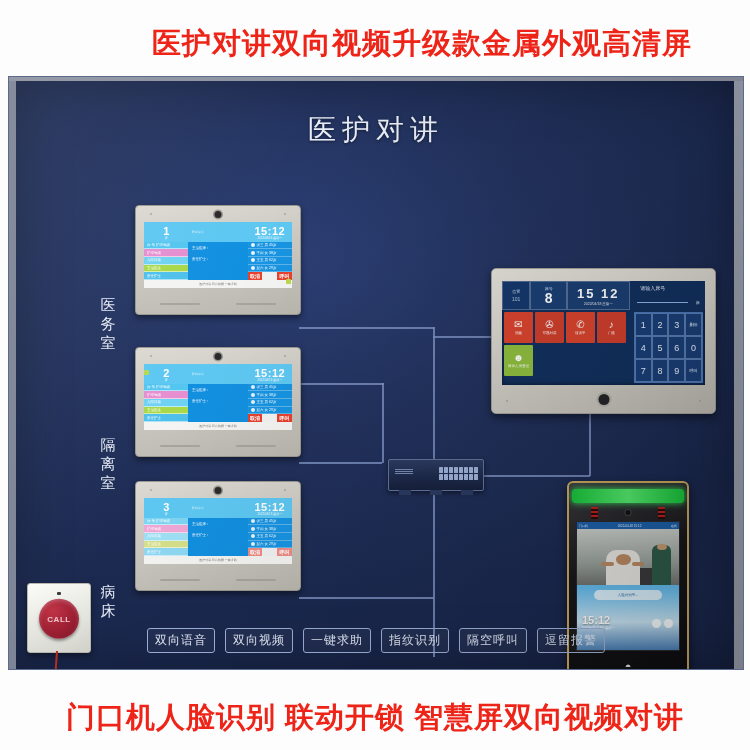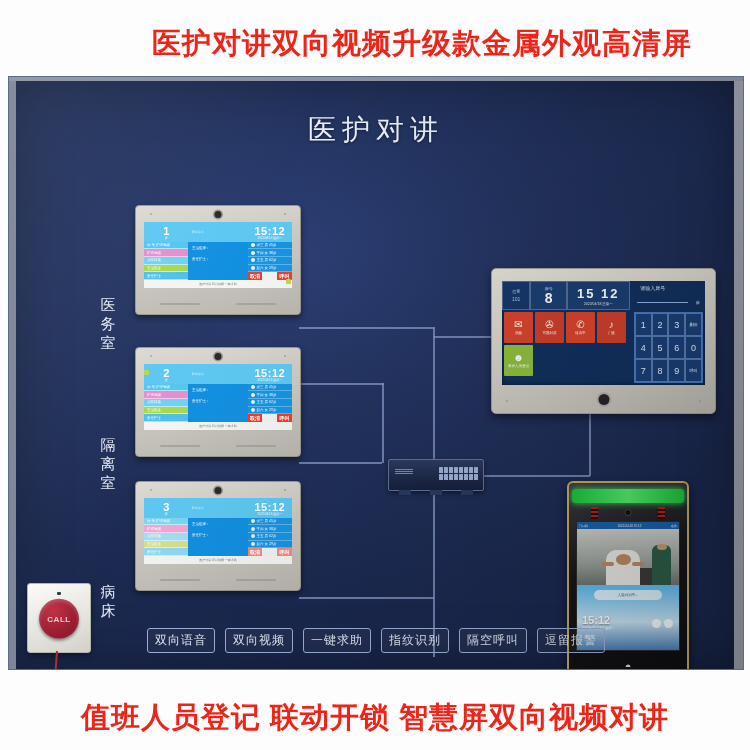--- a/index.html
+++ b/index.html
@@ -578,14 +578,14 @@
     <div class="chips">
       <div class="chip">双向语音</div>
       <div class="chip">双向视频</div>
       <div class="chip">一键求助</div>
       <div class="chip">指纹识别</div>
       <div class="chip">隔空呼叫</div>
       <div class="chip">逗留报警</div>
     </div>
   </div>
 
-  <div class="banner banner-bottom">值班人员登记 联动开锁 智慧屏双向视频对讲</div>
+  <div class="banner banner-bottom">门口机人脸识别 联动开锁 智慧屏双向视频对讲</div>
 </div>
 
 </body></html>

